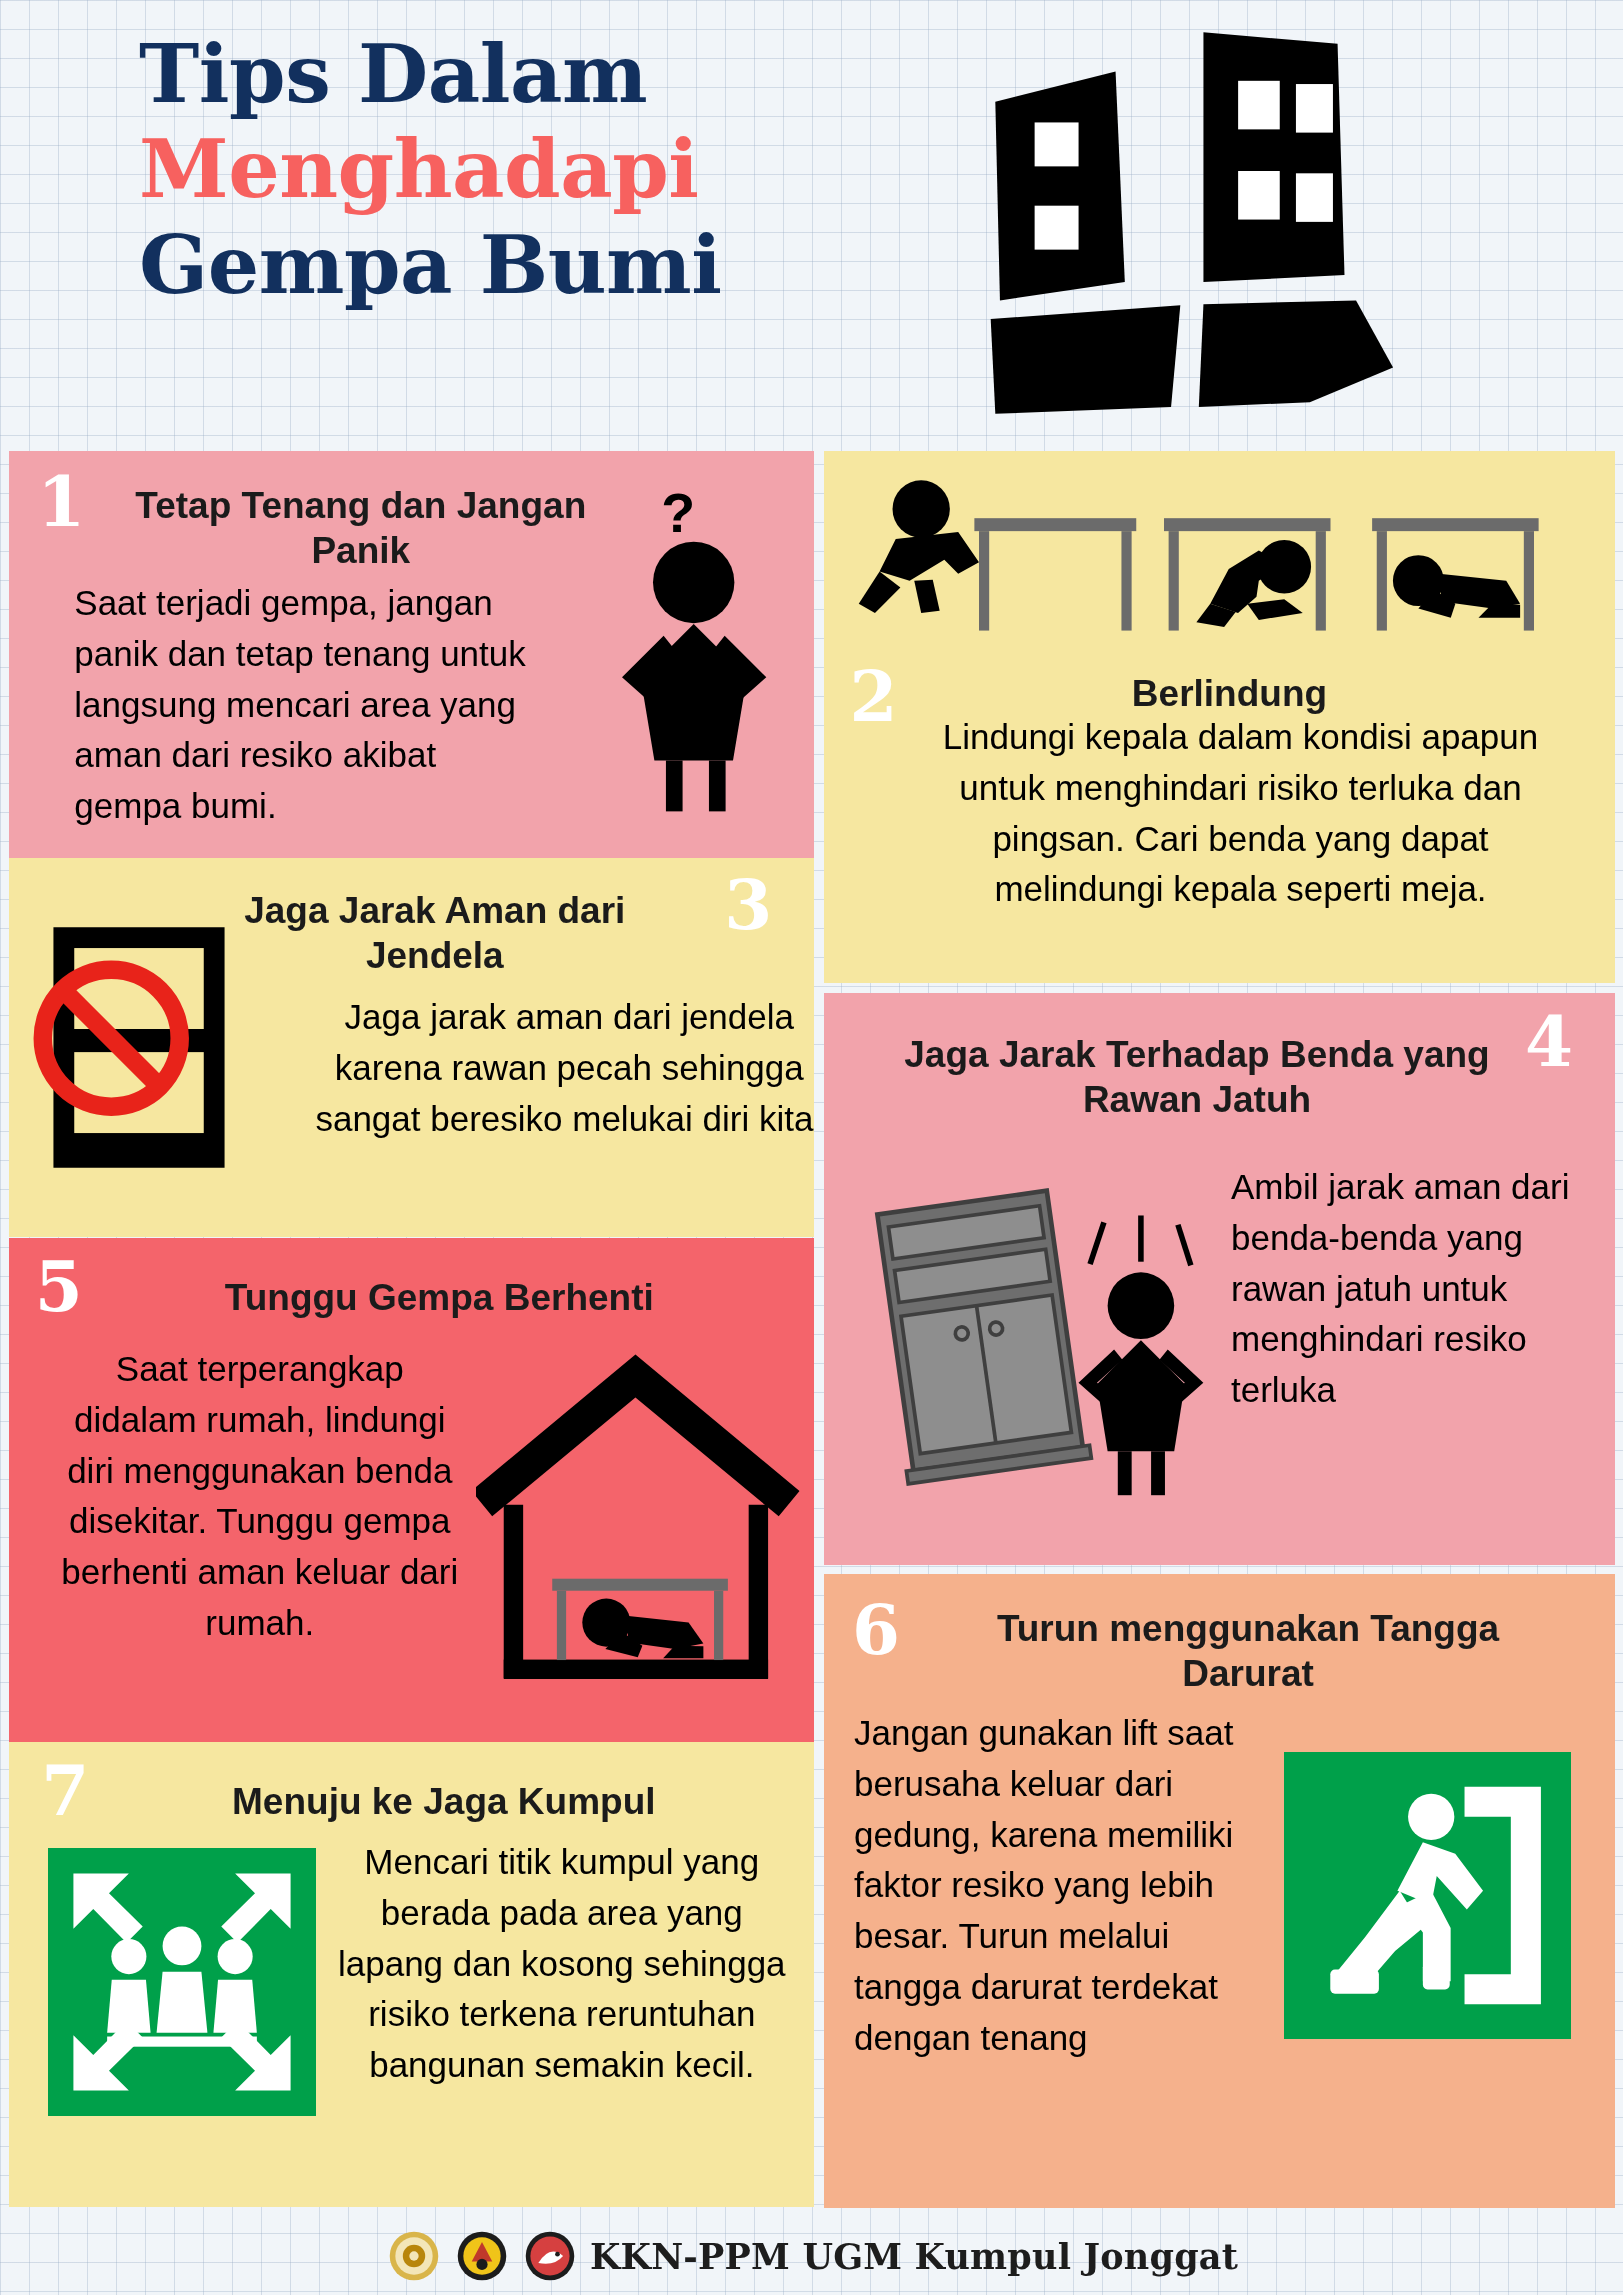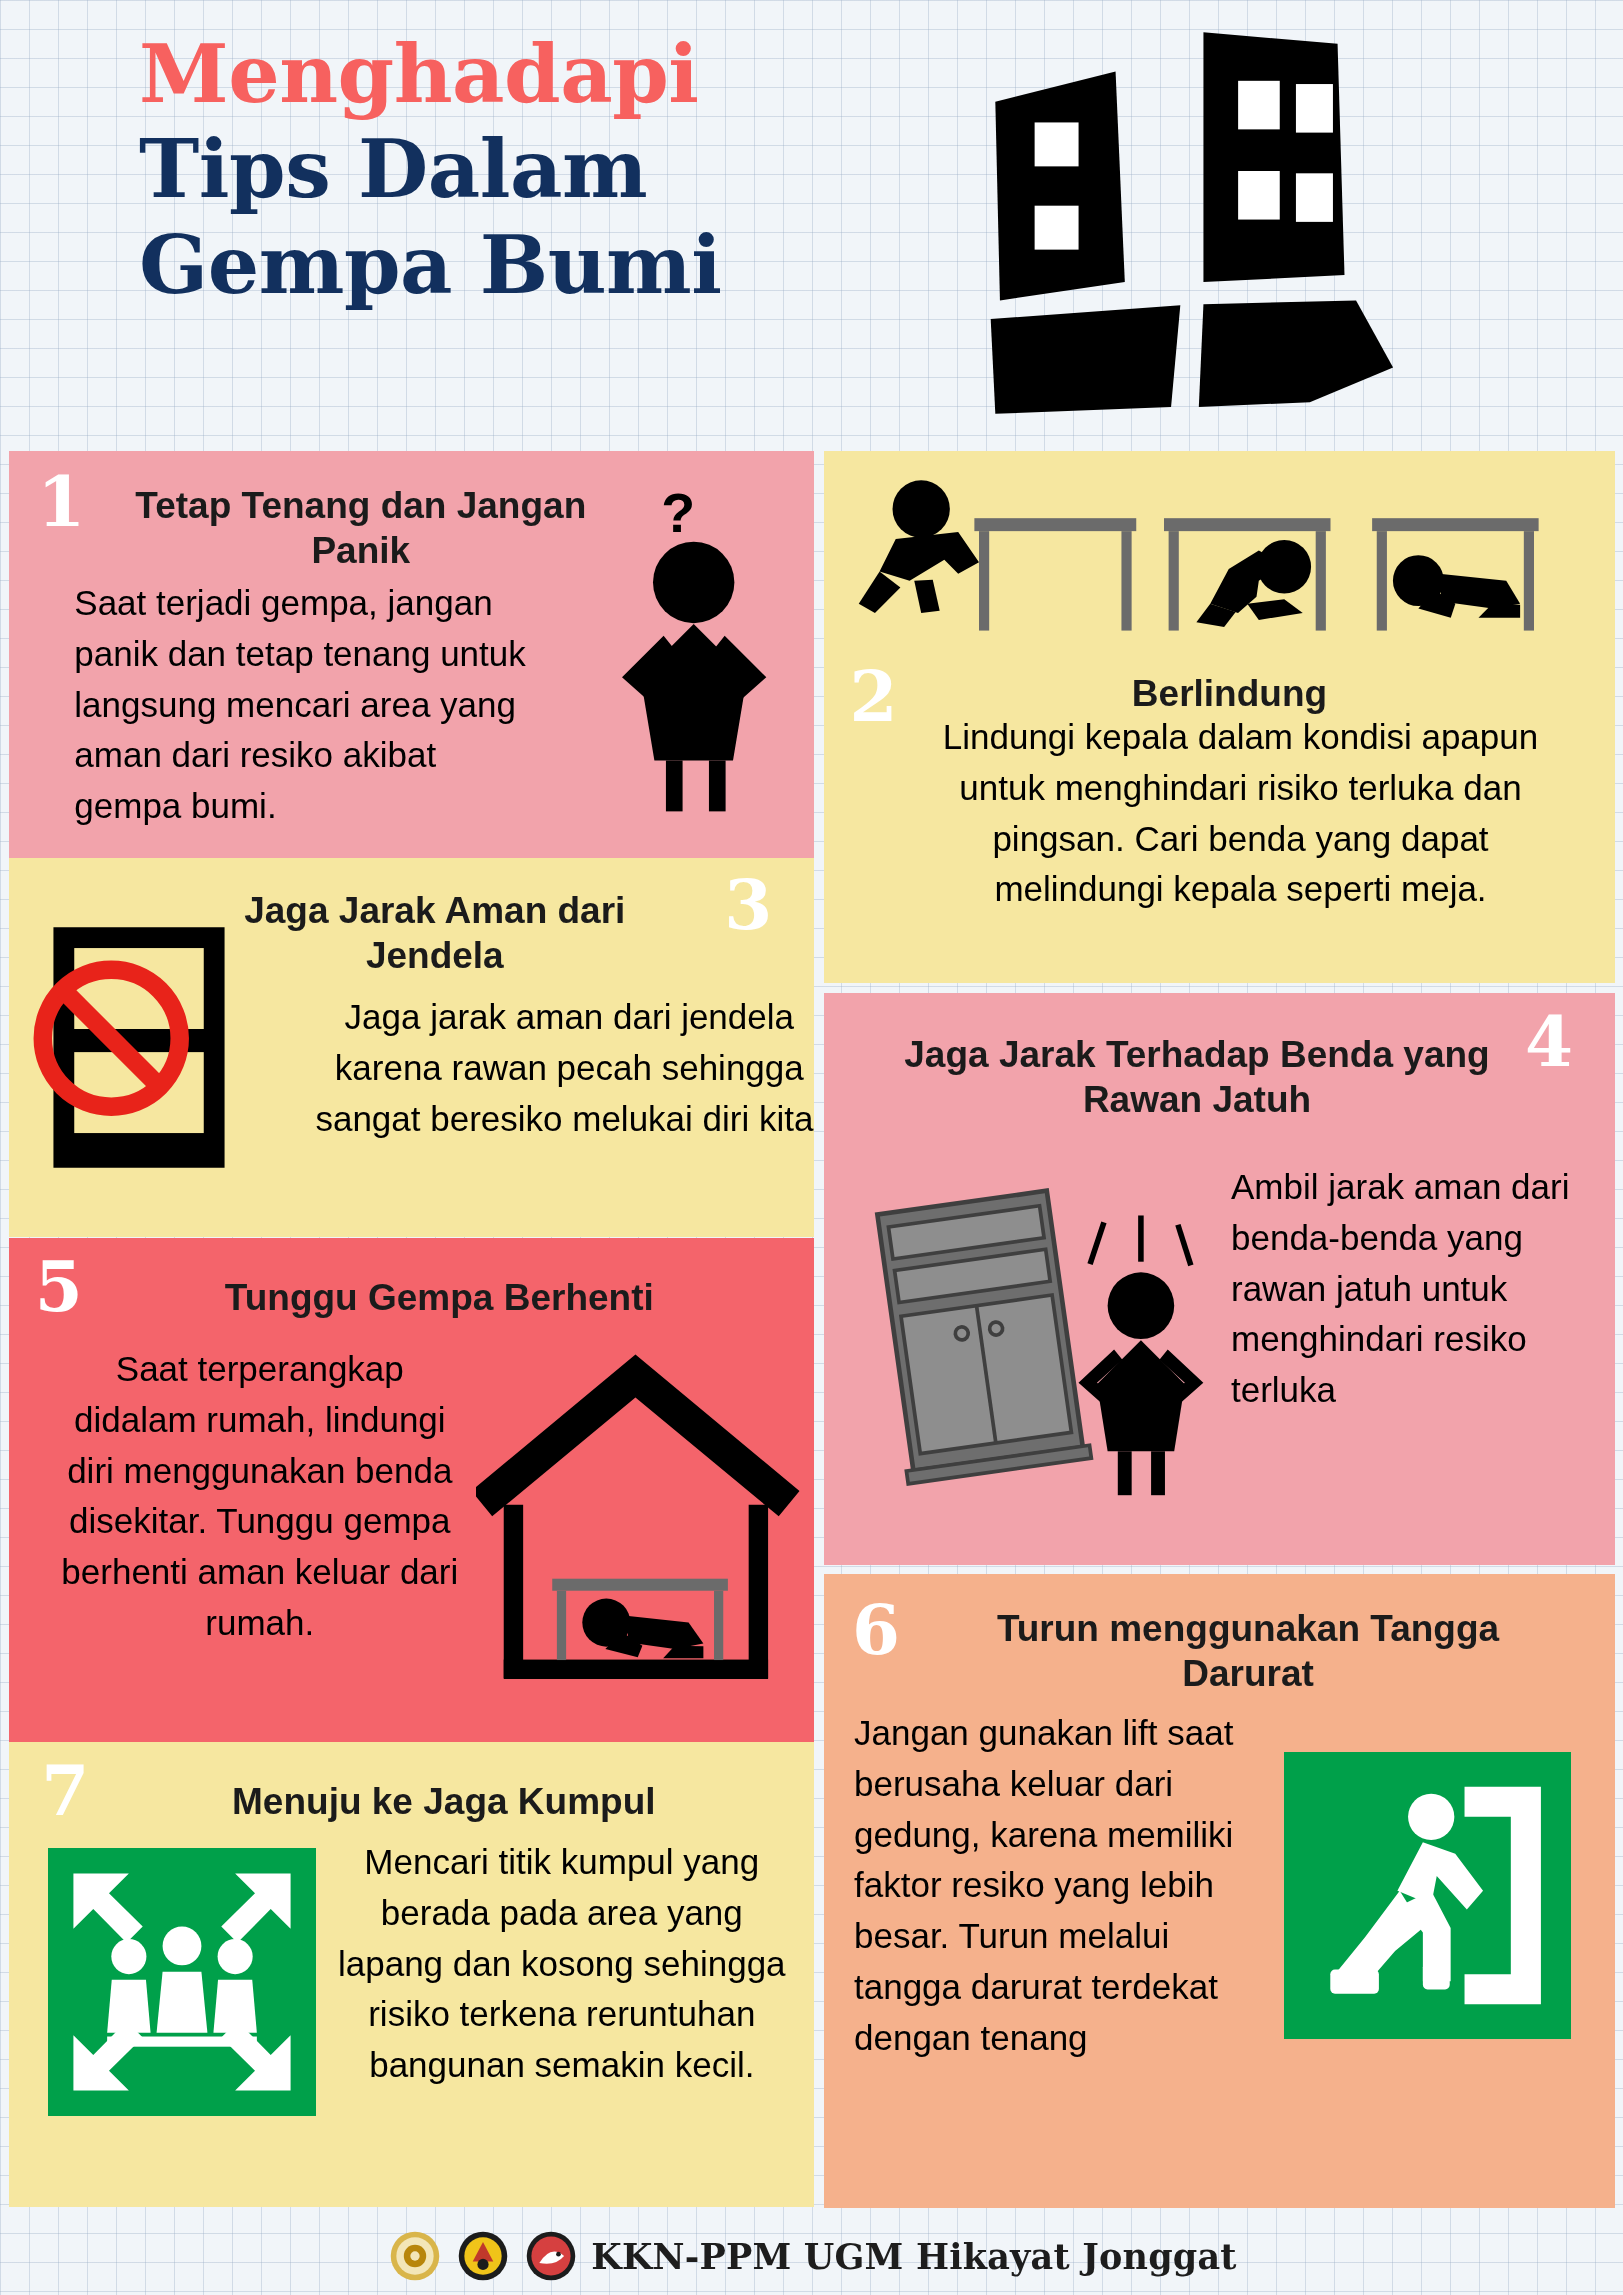--- a/index.html
+++ b/index.html
@@ -114,22 +114,22 @@
     white-space: nowrap;
   }
 </style>
 </head>
 <body>
 
 <div id="page">
 
   <div id="header">
     <div id="title-block">
+      <div class="title-line">Tips Dalam</div>
       <div class="title-line accent">Menghadapi</div>
-      <div class="title-line">Tips Dalam</div>
       <div class="title-line">Gempa Bumi</div>
     </div>
 
     <div id="header-art">
       <svg width="495" height="407" viewBox="0 0 1070 880">
 
         <path d="M 20 170 L 280 105 L 300 560 L 30 600 Z" fill="#000"></path>
         <rect x="105" y="215" width="95" height="95" fill="#fff"></rect>
         <rect x="105" y="395" width="95" height="95" fill="#fff"></rect>
 
@@ -354,17 +354,17 @@
       </svg>
     </div>
     <div>
       <svg width="56" height="56" viewBox="0 0 120 120">
         <circle cx="60" cy="60" r="52" fill="#1c1c1c"></circle>
         <circle cx="60" cy="60" r="42" fill="#d64040"></circle>
         <path d="M 35 75 Q 60 35 88 60 Q 70 82 35 75 Z" fill="#fff"></path>
         <circle cx="76" cy="56" r="5" fill="#1c1c1c"></circle>
       </svg>
     </div>
-    <div id="footer-text">KKN-PPM UGM Hikayat Jonggat</div>
+    <div id="footer-text">KKN-PPM UGM Kumpul Jonggat</div>
   </div>
 
 </div>
 
 
 </body></html>

